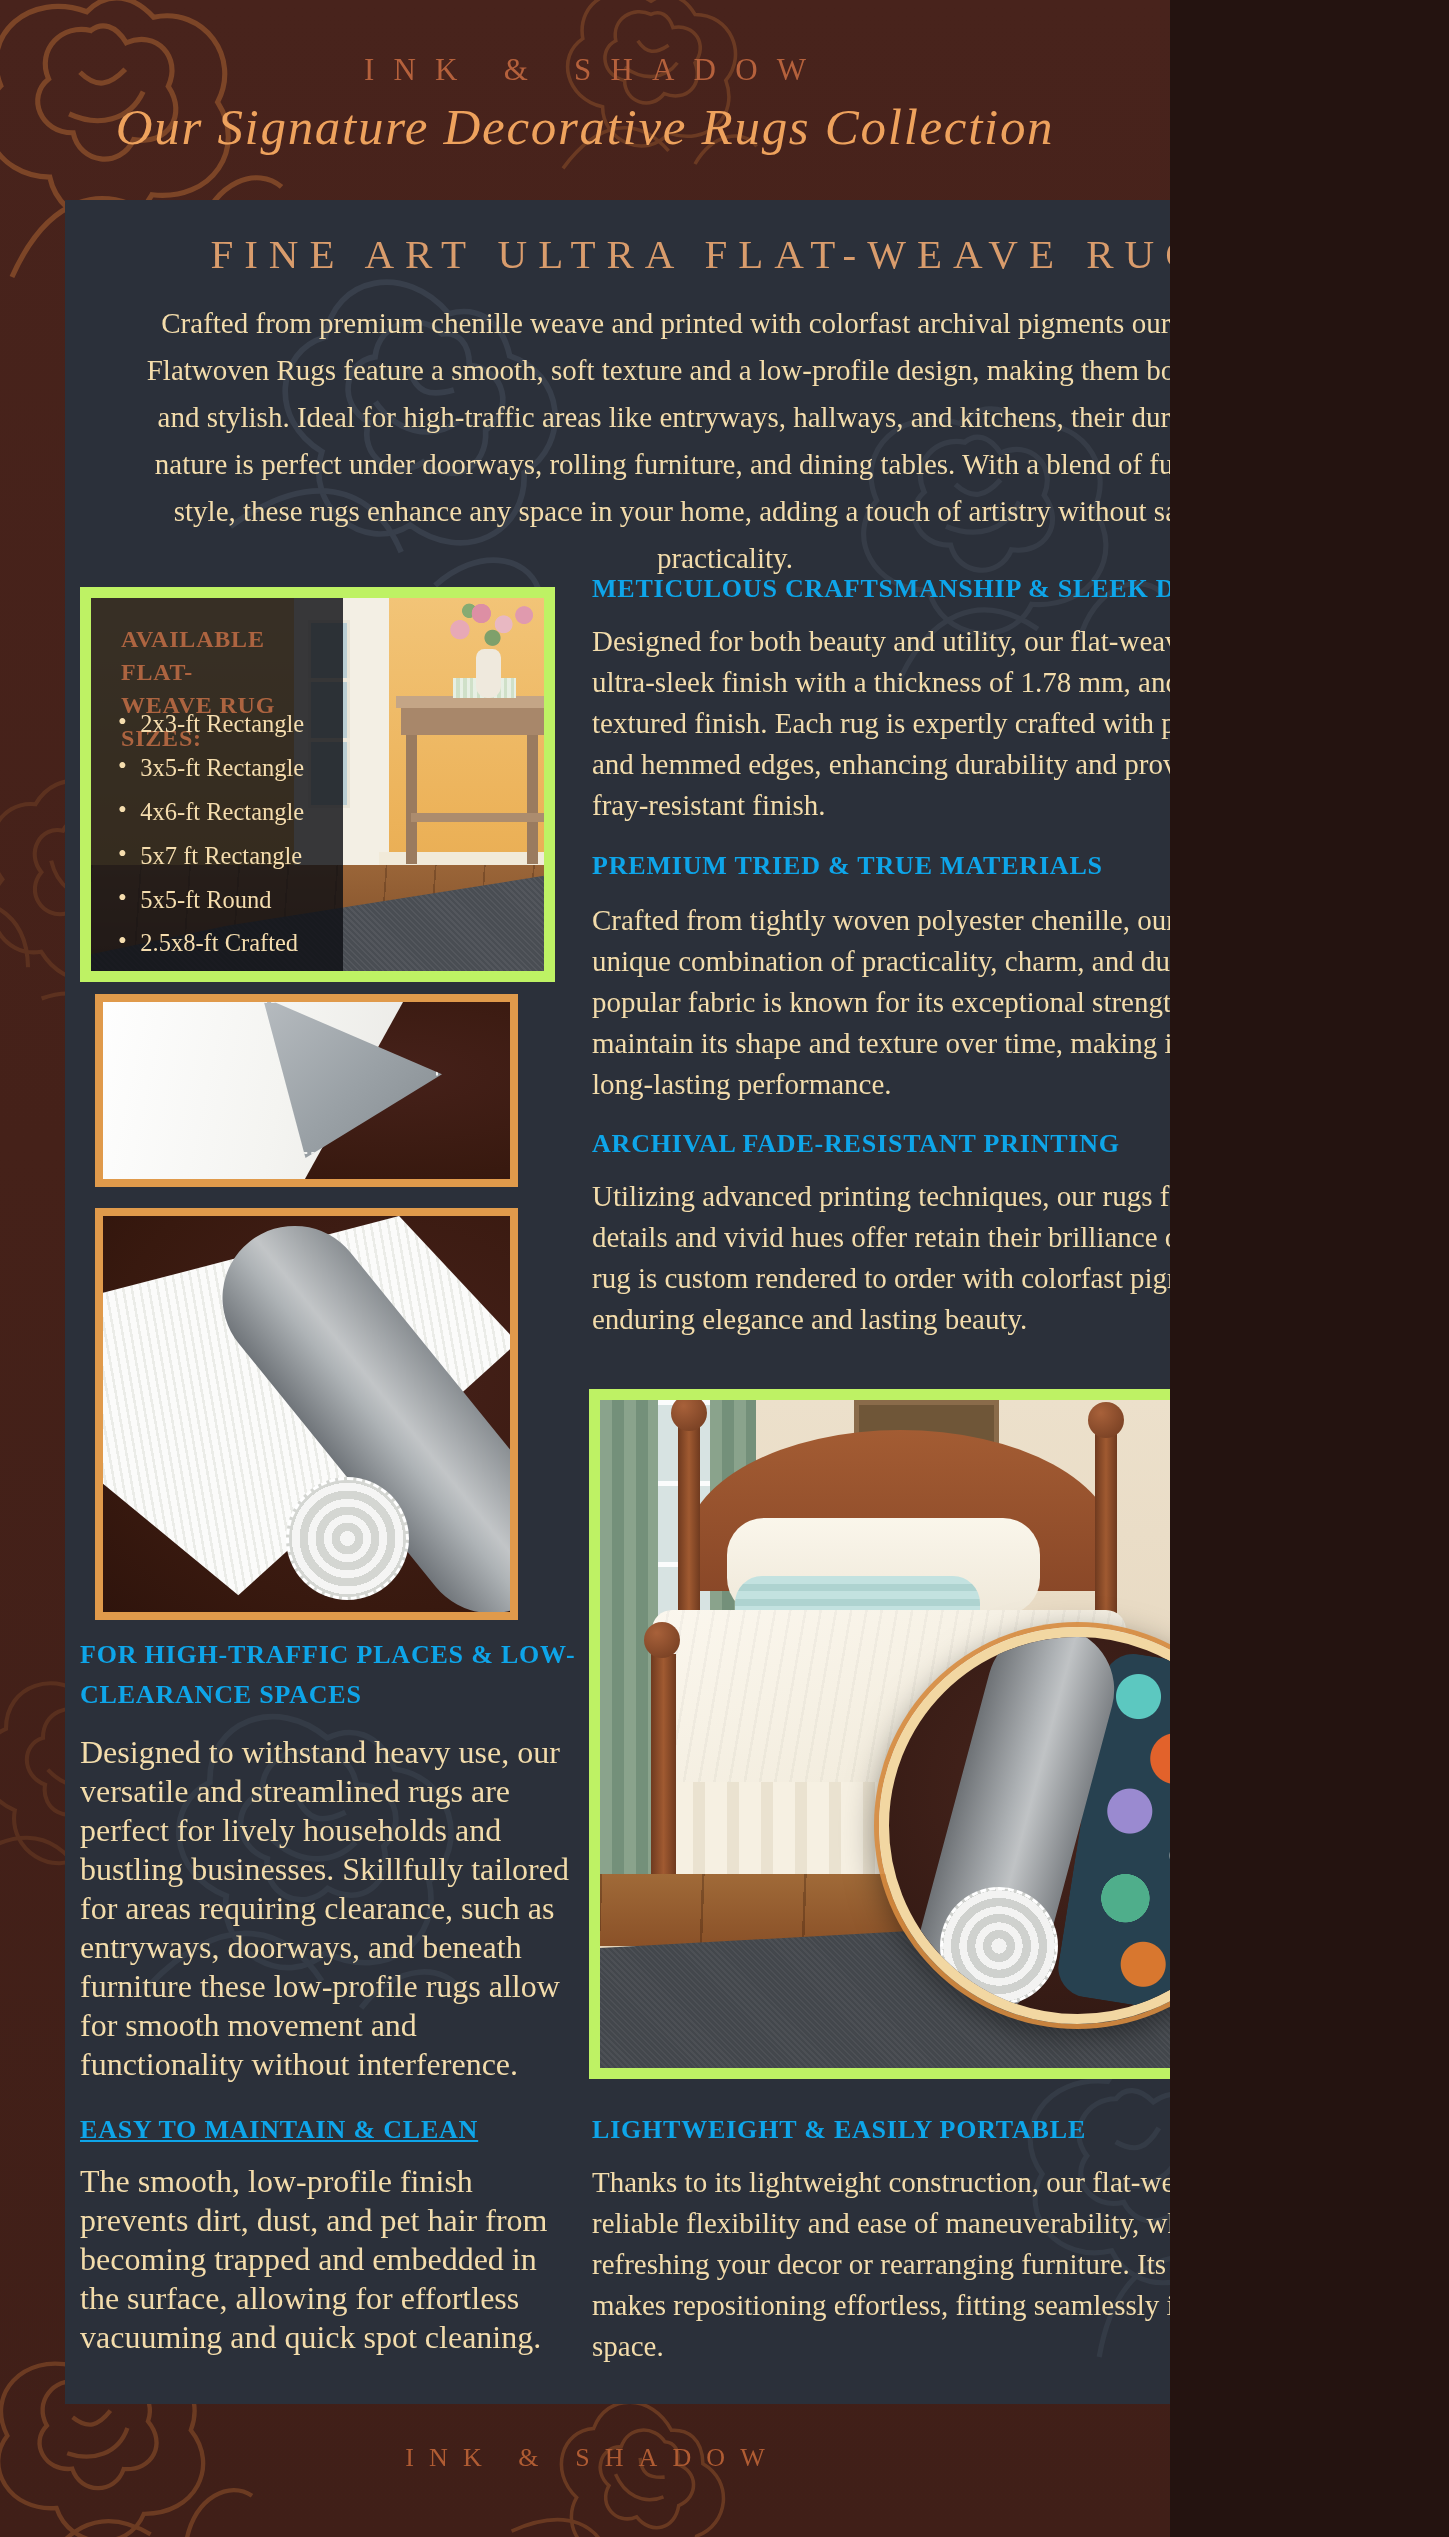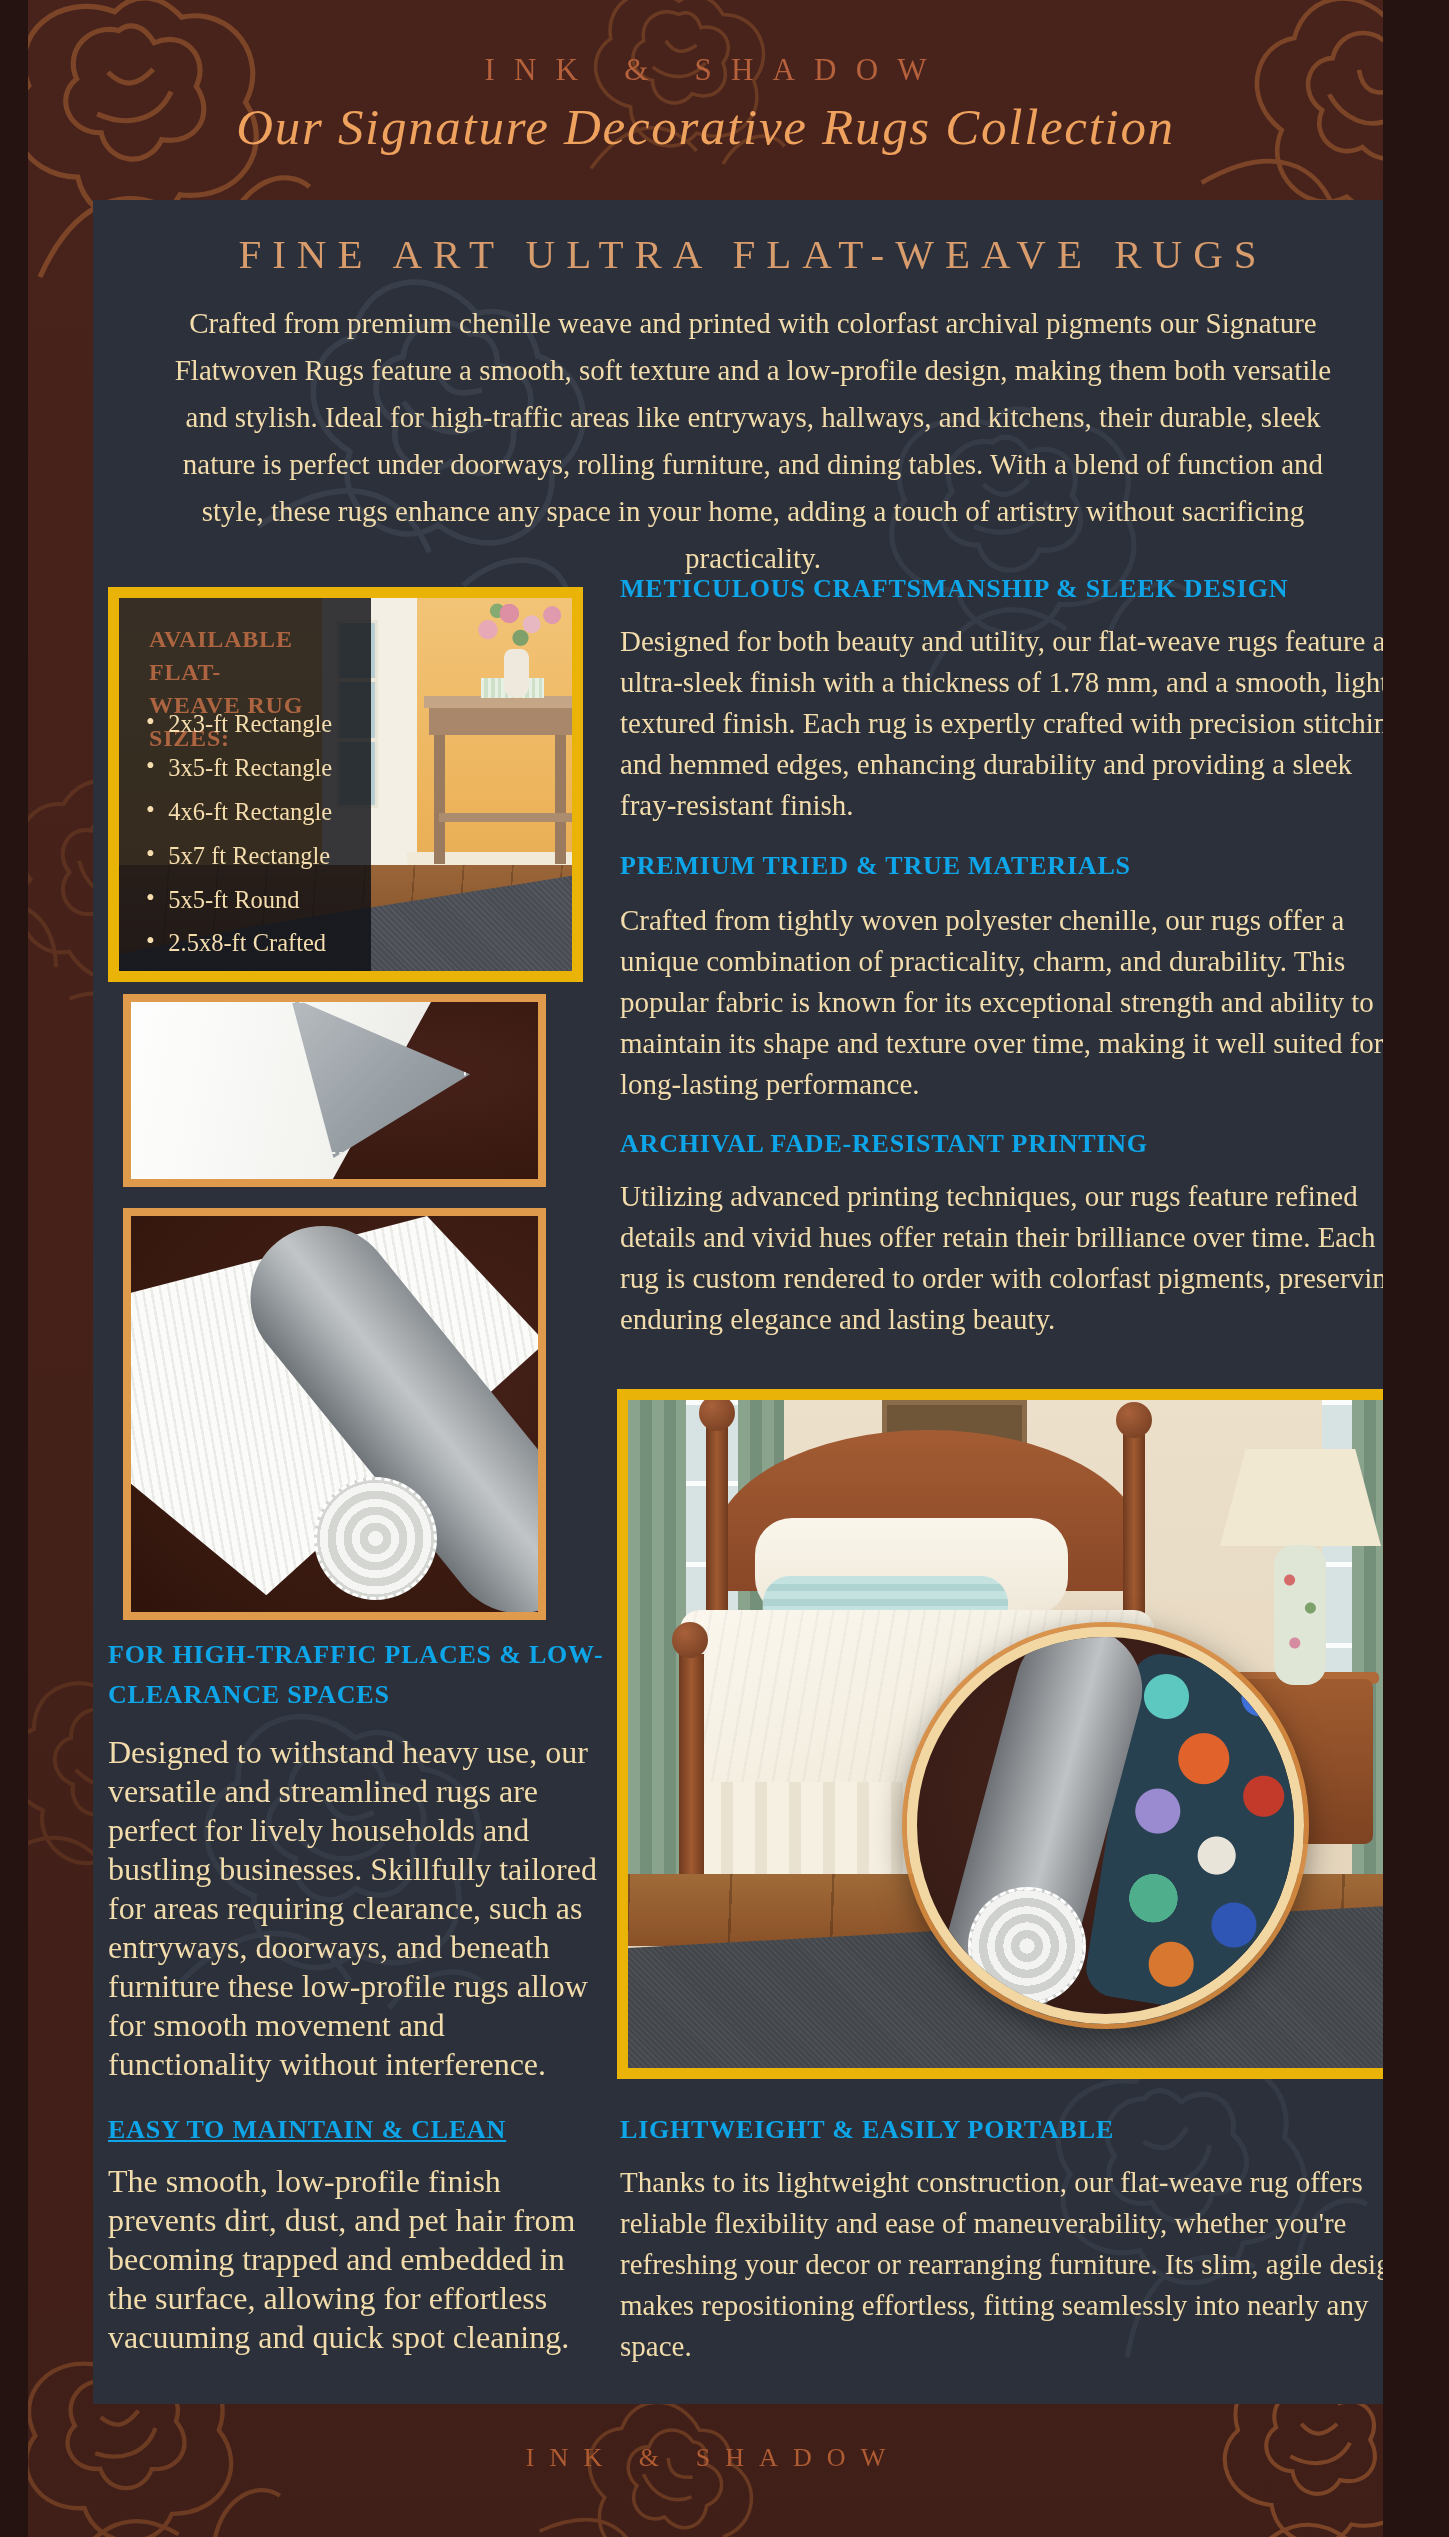--- a/index.html
+++ b/index.html
@@ -1,18 +1,18 @@
 <!DOCTYPE html>
 <html style="font-size:13.5px"><head>
 <meta charset="utf-8">
 <style>
   html,body{margin:0;padding:0;background:#241310;}
-  .page{position:relative;width:1355px;height:2538px;overflow:hidden;
+  .page{position:relative;width:1170px;height:2538px;overflow:hidden;
         background:linear-gradient(180deg,#48231c 0%,#452119 45%,#401f18 100%);
-        font-family:"Liberation Serif","DejaVu Serif",serif;margin-left:28px;}
+        font-family:"Liberation Serif","DejaVu Serif",serif;}
   .abs{position:absolute;}
   
   .orn{position:absolute;pointer-events:none;}
   
   .brand{width:100%;text-align:center;color:#b5613c;font-size:31px;font-weight:500;
          letter-spacing:.62em;text-indent:.62em;}
   .script{width:100%;text-align:center;color:#eea25d;font-size:51px;font-style:italic;
           font-weight:500;letter-spacing:1.7px;}
   .footer-brand{width:100%;text-align:center;color:#b05c33;font-size:26px;
                 letter-spacing:.58em;text-indent:.58em;}
@@ -20,21 +20,21 @@
   .panel{left:65px;top:200px;width:1320px;height:2204px;background:#2b303a;overflow:hidden;}
   .headline{width:100%;text-align:center;color:#d99c6c;font-size:41px;font-weight:500;
             letter-spacing:11px;}
   .intro{left:50%;transform:translateX(-50%);width:1201px;text-align:center;
          color:#f3dcab;font-size:29px;line-height:47px;}
   .sec-h{color:#0ea5e9;font-size:26px;font-weight:bold;letter-spacing:0.8px;line-height:40px;}
   .sec-p{color:#f3dcab;font-size:29px;line-height:41px;}
   .sec-p.narrow{font-size:32px;line-height:39px;}
   
   .fig{box-sizing:border-box;overflow:hidden;}
-  .coral{border:11px solid #eab308;}
+  .coral{border:11px solid #bef264;}
   .orangef{border:8.5px solid #e09a4b;}
   .scene{position:relative;width:100%;height:100%;overflow:hidden;}
   
   .entry{background:linear-gradient(180deg,#f2c477 0%,#ecb259 60%,#e2a64c 100%);}
   .door{left:203px;top:0;width:95px;height:279px;background:#f3efe4;}
   .door-glass{left:217px;top:22px;width:36px;height:182px;background:#b9cdd2;
       border:3.4px solid #e9e4d6;}
   .mullion{left:217px;width:42px;height:4.2px;background:#ece7d9;}
   .baseboard{left:288px;top:254px;width:166px;height:17px;background:#f1ead9;}
   .floor{left:0;top:267px;width:453px;height:106px;

